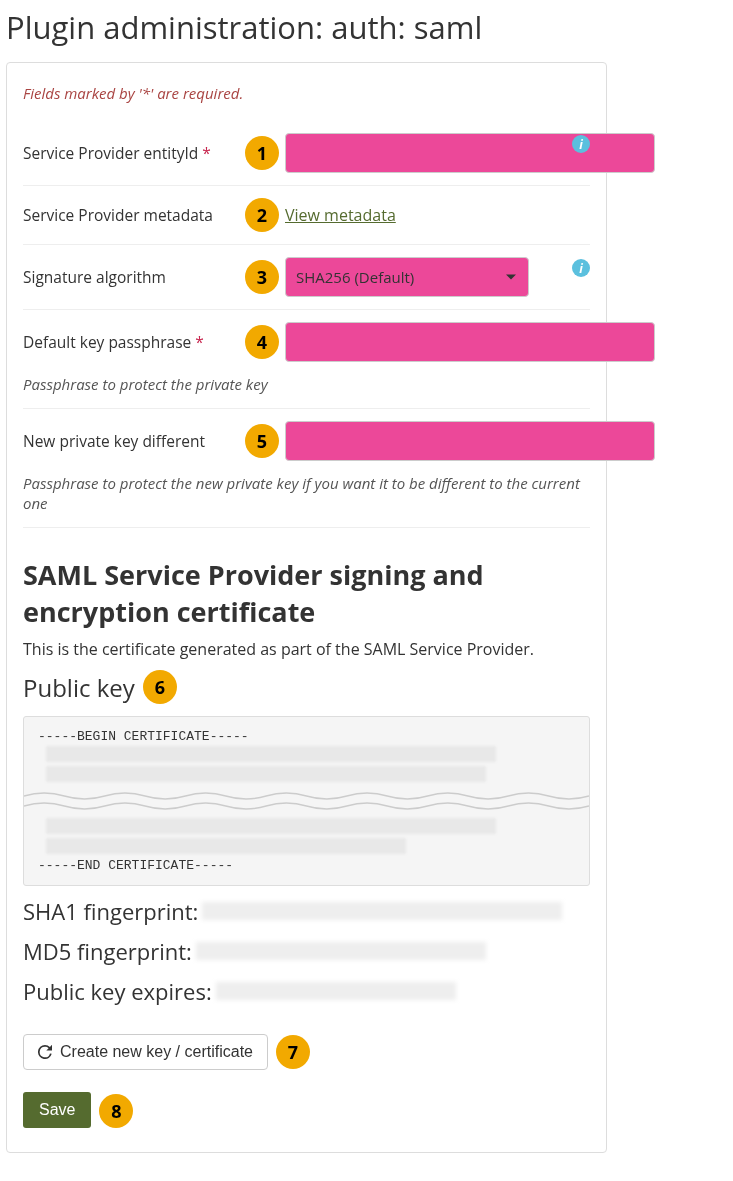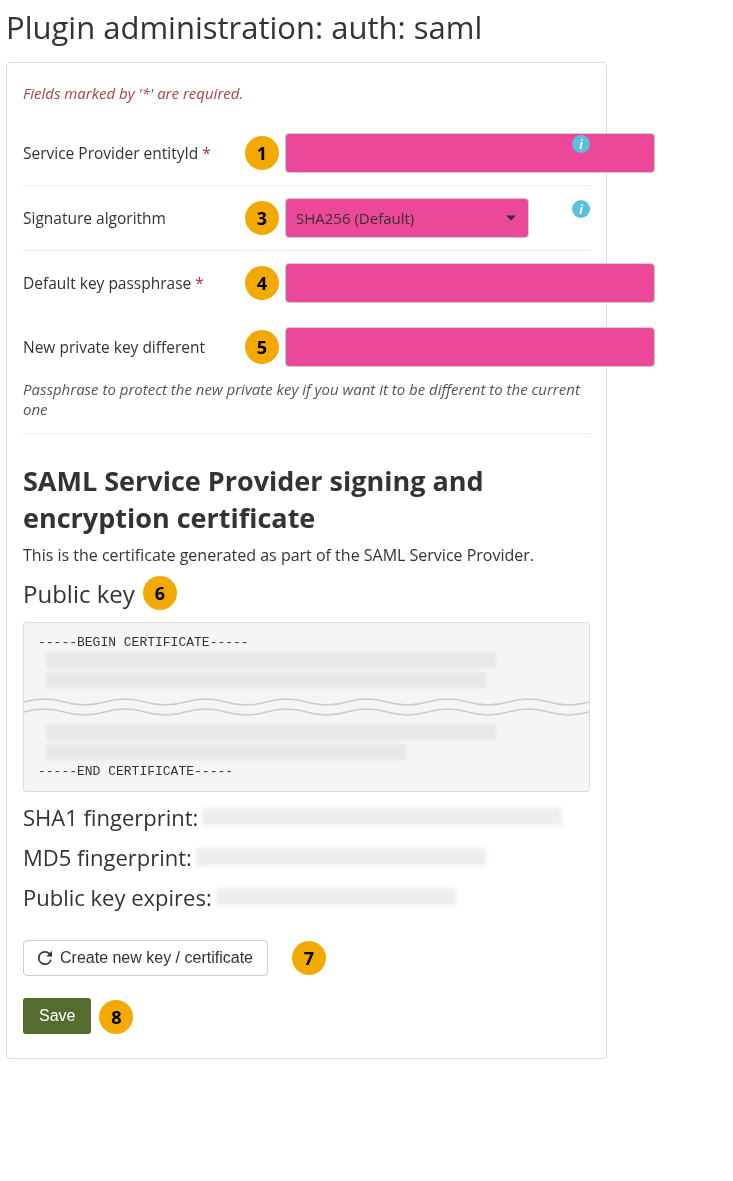--- a/index.html
+++ b/index.html
@@ -26,61 +26,69 @@
 .certbox { background: #f5f5f5; border: 1px solid #ddd; border-radius: 3px; padding: 12px 14px; font-family: "Courier New", monospace; font-size: 13px; color: #333; position: relative; overflow: hidden; }
 .certbox .row { position: relative; height: 18px; margin: 2px 0; }
 .blur { background: #e8e8e8; display: inline-block; border-radius: 1px; filter: blur(1px); }
 .tear { height: 22px; background: #f5f5f5; position: relative; margin: 6px -14px; }
 .tear svg { position: absolute; left: 0; width: 100%; height: 100%; }
 .fp-row { margin-top: 10px; font-size: 22px; color: #333; display: flex; align-items: center; gap: 4px; }
 .fp-blur { height: 18px; background: #eee; filter: blur(2px); display: inline-block; }
 .btn { display: inline-flex; align-items: center; gap: 8px; border: 1px solid #ccc; background: #fff; border-radius: 4px; padding: 8px 14px; font-size: 16px; color: #333; cursor: pointer; }
 .btn .refresh { width: 14px; height: 14px; display: inline-block; }
 .btn-primary { background: #556b2f; color: #fff; border: none; border-radius: 3px; padding: 9px 16px; font-size: 16px; cursor: pointer; }
-.action-row { margin-top: 28px; display: flex; align-items: center; gap: 24px; }
+.action-row { margin-top: 28px; display: flex; align-items: center; gap: 8px; }
 .save-row { margin-top: 22px; display: flex; align-items: flex-end; gap: 8px; }
 </style>
 </head>
 <body>
 
 <div class="page">
   <h1>Plugin administration: auth: saml</h1>
 
   <div class="panel">
     <div class="required-note">Fields marked by '*' are required.</div>
 
     <div class="field-row">
       <div class="field-label"><span>Service Provider entityId</span> <span class="req">*</span></div>
       <span class="badge-num">1</span>
       <div class="field-control">
         <input type="text" value="" style="">
       </div>
       <span class="info-icon">i</span>
     </div>
 
+    <div class="field-row">
+      <div class="field-label">Service Provider metadata</div>
+      <span class="badge-num">2</span>
+      <div class="field-control">
+        <a href="#" class="link">View metadata</a>
+      </div>
+    </div>
 
     <div class="field-row">
       <div class="field-label">Signature algorithm</div>
       <span class="badge-num">3</span>
       <div class="field-control">
         <div class="select">
           <span>SHA256 (Default)</span>
           <span class="caret"></span>
         </div>
       </div>
       <span class="info-icon">i</span>
     </div>
 
     <div class="field-row" style="border-bottom:none;">
       <div class="field-label"><span>Default key passphrase</span> <span class="req">*</span></div>
       <span class="badge-num">4</span>
       <div class="field-control">
         <input type="text" value="" style="">
       </div>
     </div>
+    <div class="help-text">Passphrase to protect the private key</div>
 
     <div class="field-row" style="border-bottom:none;">
       <div class="field-label">New private key different</div>
       <span class="badge-num">5</span>
       <div class="field-control">
         <input type="text" value="" style="">
       </div>
     </div>
     <div class="help-text">Passphrase to protect the new private key if you want it to be different to the current one</div>
 

